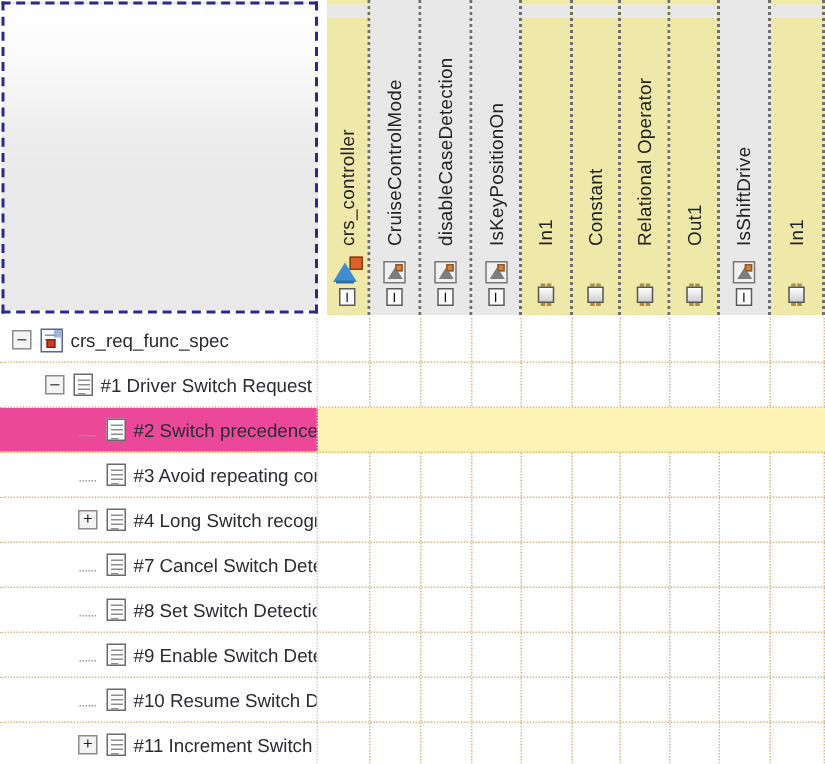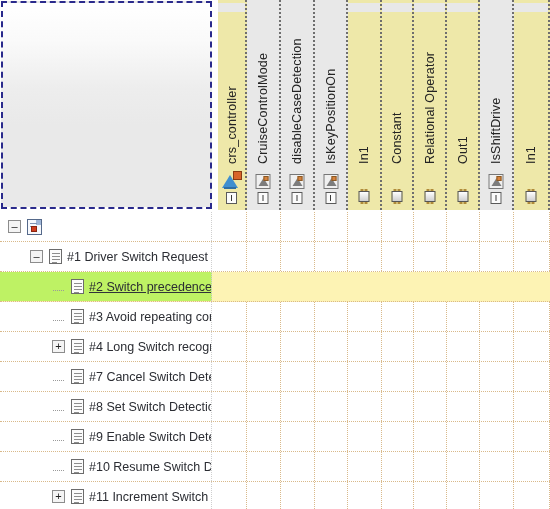--- a/index.html
+++ b/index.html
@@ -108,21 +108,21 @@
     border-right:1px dotted #d9b98a;
     box-sizing:border-box;
   }
 
   .row{
     position:absolute;left:0;width:550px;height:30px;
     border-bottom:1px dotted #d9b98a;
     box-sizing:border-box;
   }
   .row-hl{background:#fdf3b4;}
-  .row-hl .treecell{background:#bef264;text-decoration:underline;}
+  .row-hl .treecell{background:#ec4899;}
 
   .treecell{
     position:absolute;left:0;top:0;width:212px;height:29px;
     border-right:1px dotted #cfcfcf;
     box-sizing:border-box;
     display:flex;align-items:center;
     overflow:hidden;white-space:nowrap;
   }
 
   .expander{
@@ -291,20 +291,21 @@
     <div id="tree-rows">
         <div class="row" style="top: 0px;">
           <div class="treecell" style="padding-left: 8px;">
             <span class="expander">–</span>
             <span class="root-ico">
               <span class="fold"></span>
               <span class="ln a"></span>
               <span class="ln b"></span>
               <span class="dot"></span>
             </span>
+            <span class="tlabel">crs_req_func_spec</span>
           </div>
         </div>
         <div class="row" style="top: 30px;">
           <div class="treecell" style="padding-left: 30px;">
             <span class="expander">–</span>
             <span class="doc-ico">
               <i></i>
               <i></i>
               <i></i>
               <i></i>

